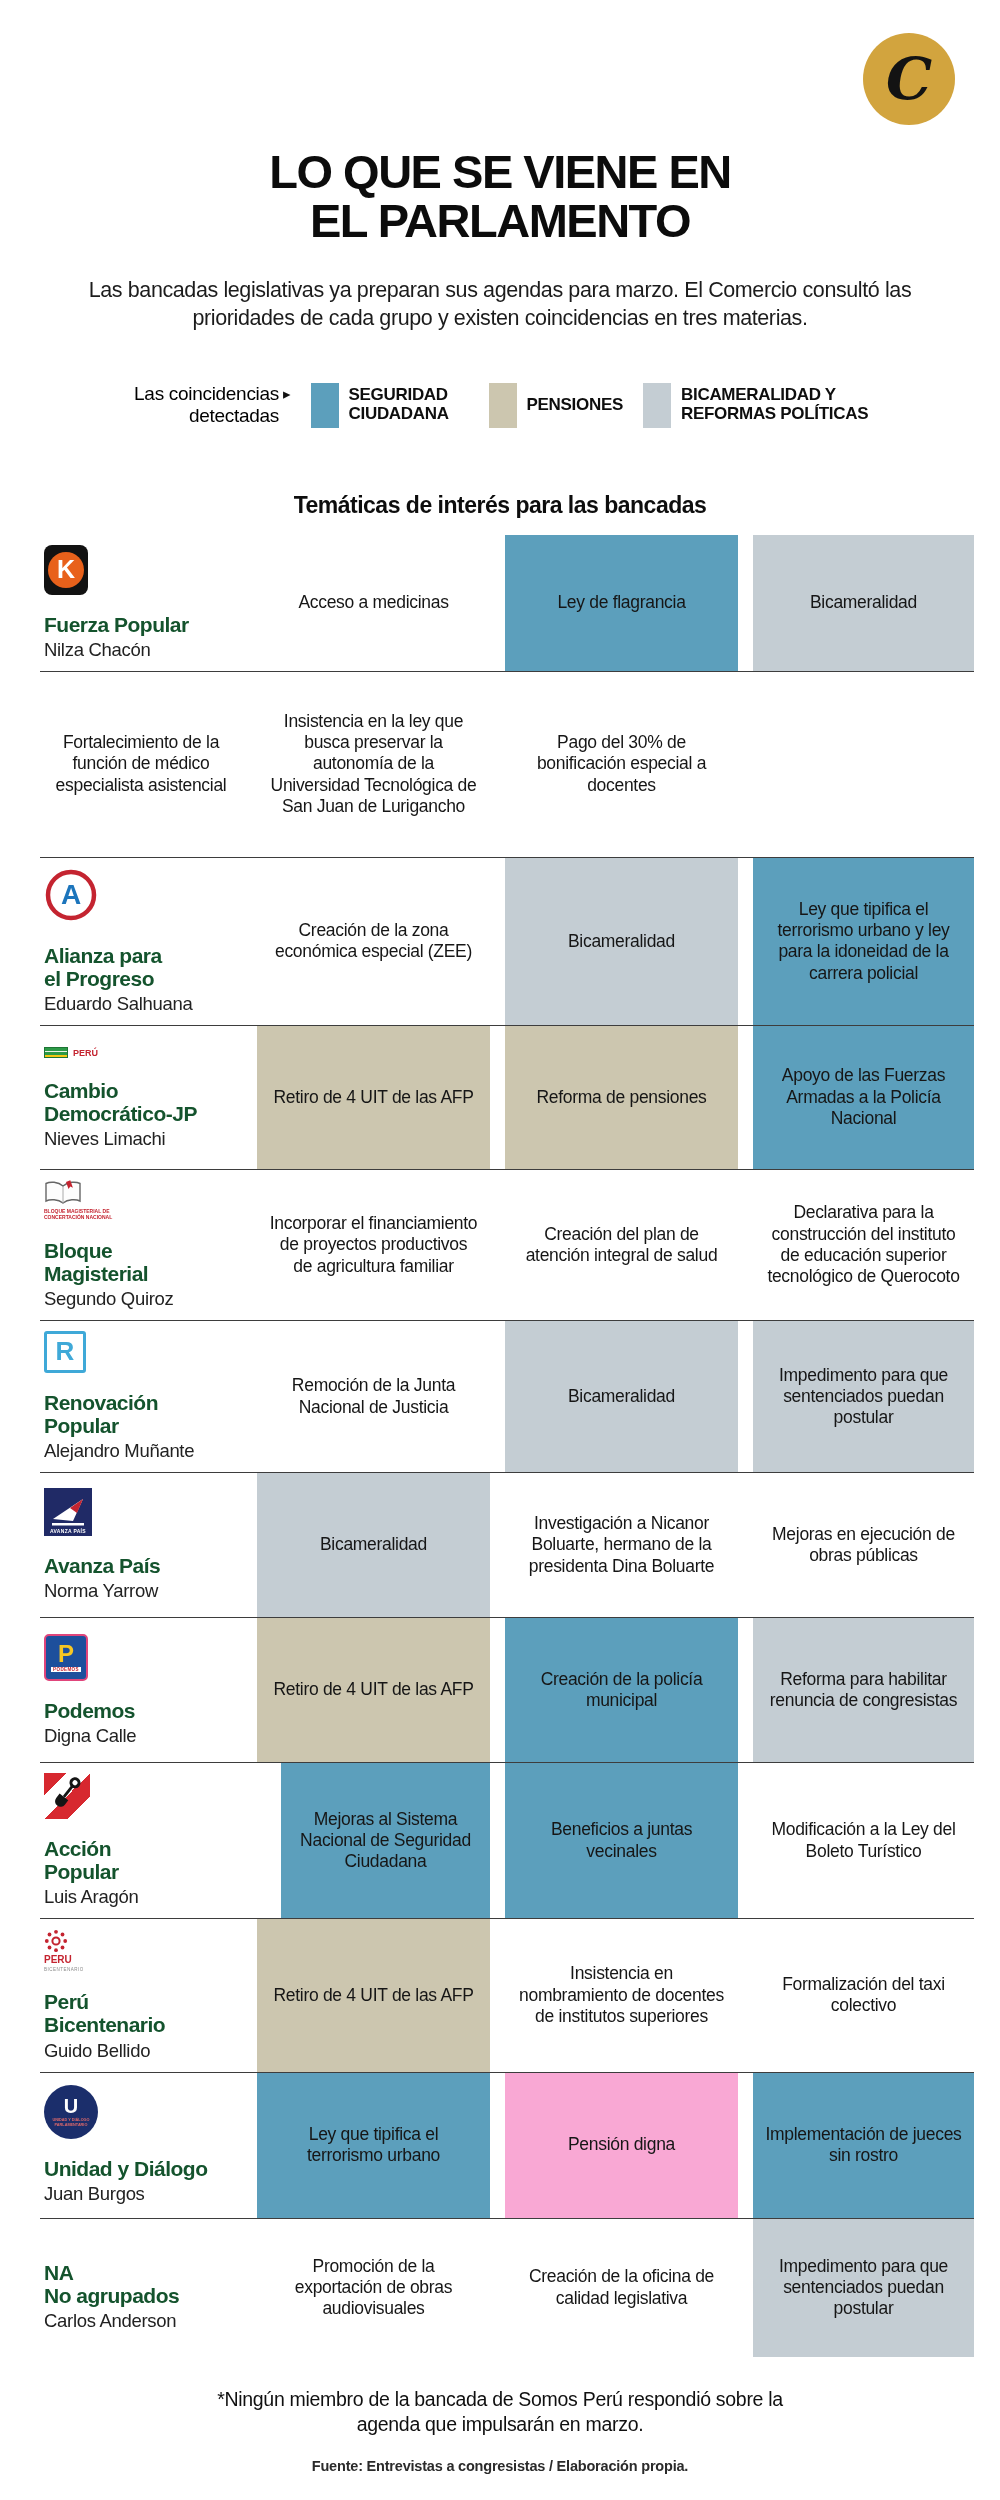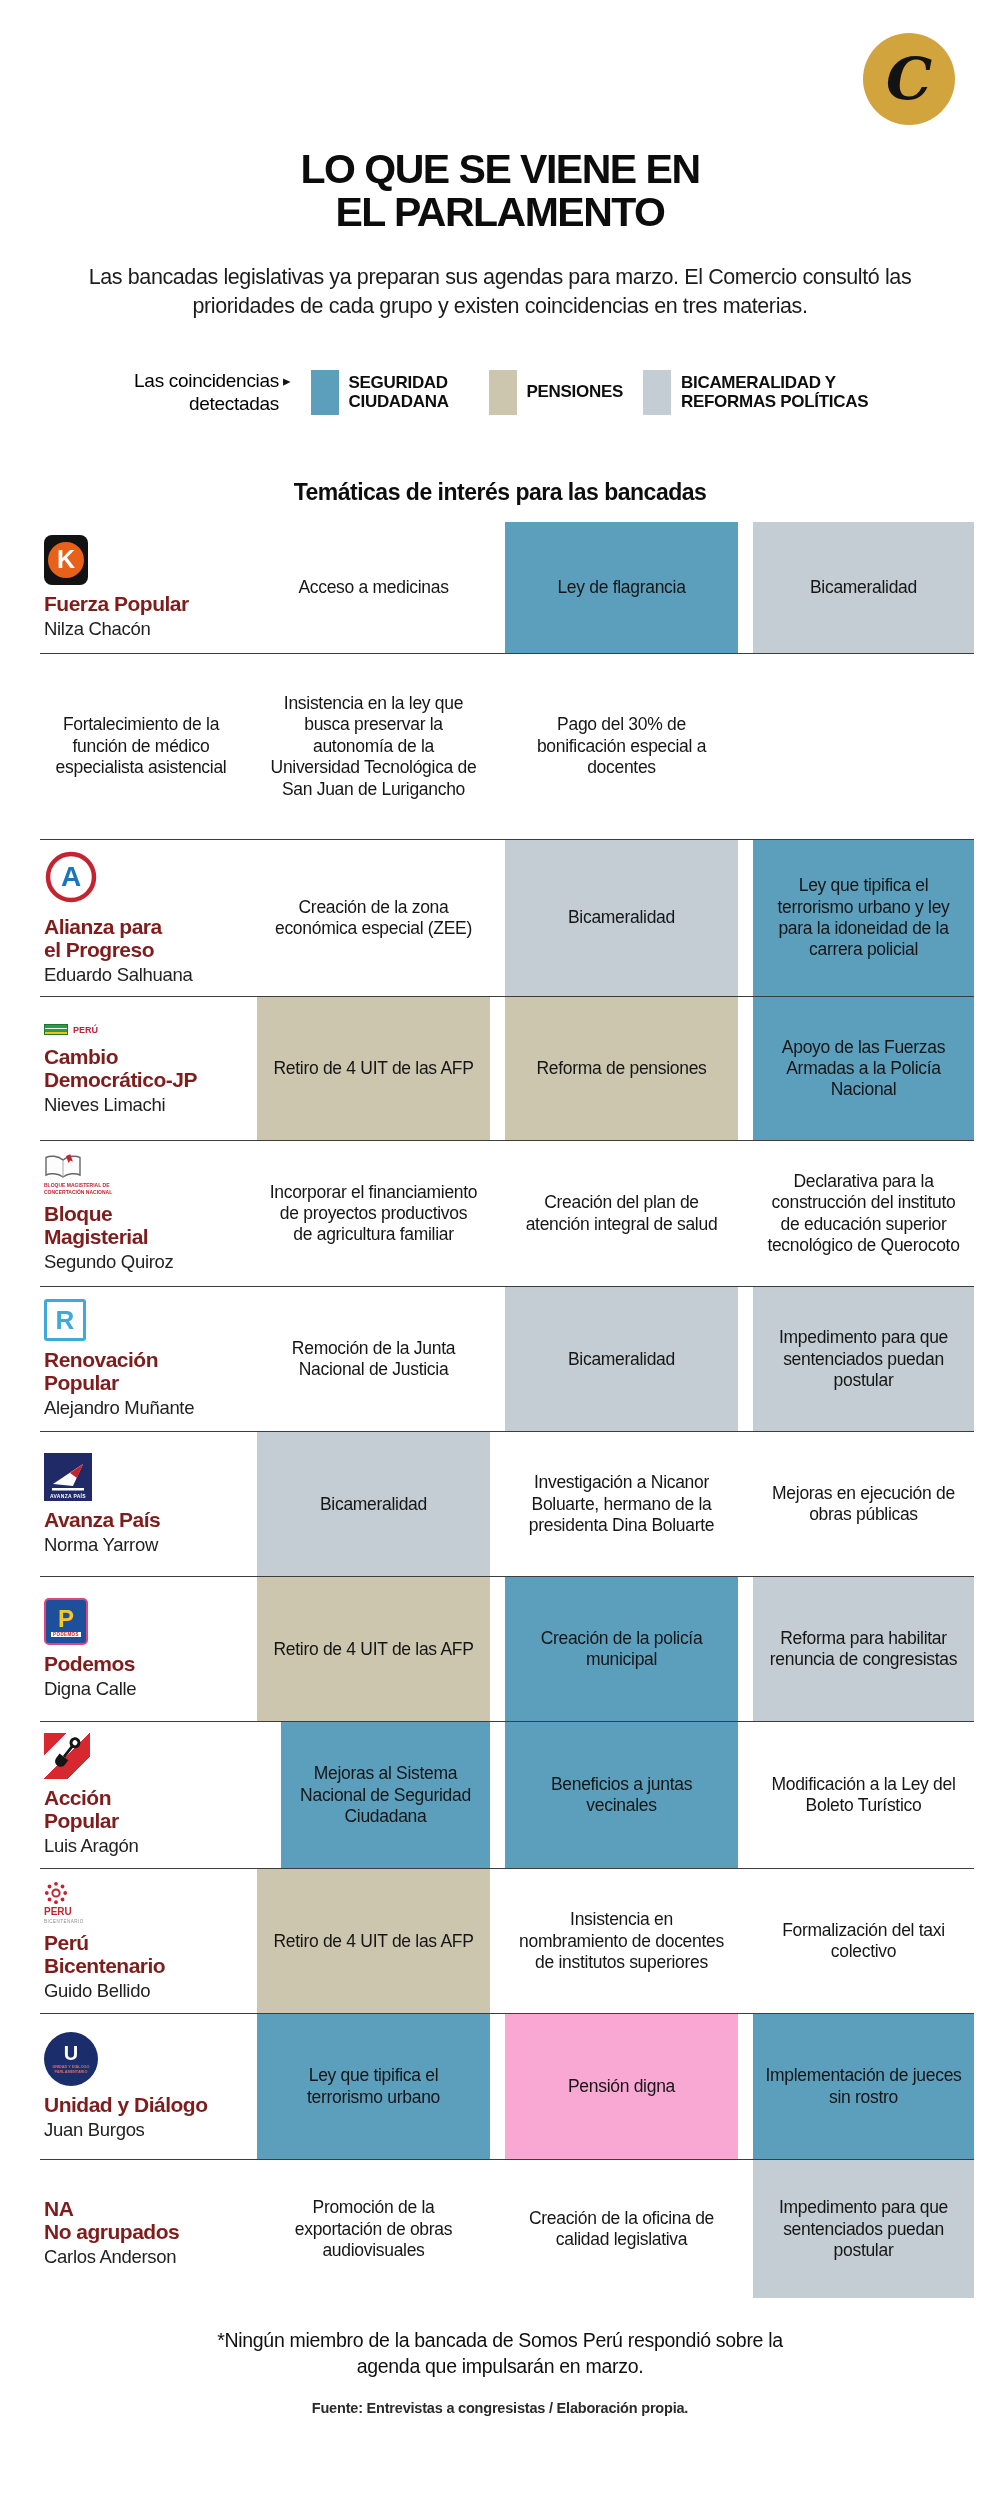--- a/index.html
+++ b/index.html
@@ -6,21 +6,21 @@
   html,body { background:#fff; }
   body { font-family:"Liberation Sans", sans-serif; color:#111; }
   .page { position:relative; width:1000px; height:2500px; margin:0 auto; background:#fff; overflow:hidden; }
 
   
   .brand-logo { position:absolute; top:33px; right:45px; width:92px; height:92px; border-radius:50%;
     background:#D2A43E; display:flex; align-items:center; justify-content:center; }
   .brand-letter { font-family:"DejaVu Serif", serif; font-weight:bold; font-style:italic; font-size:58px; color:#131313; line-height:1; }
 
   
-  .title { padding-top:148px; text-align:center; font-size:41px; font-weight:bold; letter-spacing:-1.5px;
+  .title { padding-top:148px; text-align:center; font-size:47px; font-weight:bold; letter-spacing:-1.5px;
     line-height:1.04; color:#0c0c0c; }
   .intro { max-width:880px; margin:30px auto 0; text-align:center; font-size:21.5px; line-height:1.32;
     letter-spacing:-0.4px; color:#1c1c1c; }
 
   
   .legend { display:flex; justify-content:center; align-items:center; gap:20px; margin-top:50px; }
   .legend-label-wrap { display:flex; align-items:flex-start; gap:4px; }
   .legend-label { width:150px; text-align:right; font-size:19px; line-height:1.18; letter-spacing:-0.3px; color:#000000; }
   .legend-arrow { font-size:15px; color:#111; margin-top:2px; }
   .legend-item { display:flex; align-items:center; gap:10px; }
@@ -36,21 +36,21 @@
   .rows { margin:16px 26px 0 40px; }
   .row { display:grid; grid-template-columns:202px 233px 233px 221px; column-gap:15px; }
   .row:not(:last-child) { border-bottom:1px solid #3d3d3d; }
   .row:nth-child(1){min-height:132px} .row:nth-child(2){min-height:186px}
   .row:nth-child(3){min-height:143px} .row:nth-child(4){min-height:144px}
   .row:nth-child(5){min-height:146px} .row:nth-child(6){min-height:145px}
   .row:nth-child(7){min-height:145px} .row:nth-child(8){min-height:145px}
   .row:nth-child(9){min-height:147px} .row:nth-child(10){min-height:145px}
   .row:nth-child(11){min-height:146px} .row:nth-child(12){min-height:138px}
   .party { display:flex; flex-direction:column; justify-content:center; align-items:flex-start; padding:10px 4px; }
-  .party-name { font-size:21px; font-weight:bold; line-height:1.1; letter-spacing:-0.5px; color:#7f1d1d; white-space:pre-line; margin-top:7px; }
+  .party-name { font-size:21px; font-weight:bold; line-height:1.1; letter-spacing:-0.5px; color:#14532d; white-space:pre-line; margin-top:18px; }
   .party-leader { font-size:18.5px; color:#222; letter-spacing:-0.3px; margin-top:3px; }
   .cell { display:flex; align-items:center; justify-content:center; text-align:center;
     padding:12px 12px; font-size:17.5px; line-height:1.22; letter-spacing:-0.3px; color:#161616; }
 
   
   .footnote { margin:30px auto 0; max-width:600px; text-align:center; font-size:19.5px; line-height:1.3;
     letter-spacing:-0.3px; color:#101010; }
   .source { margin-top:21px; text-align:center; font-size:14.5px; letter-spacing:-0.2px; color:#2b2b2b; font-weight:bold; }
 
   

